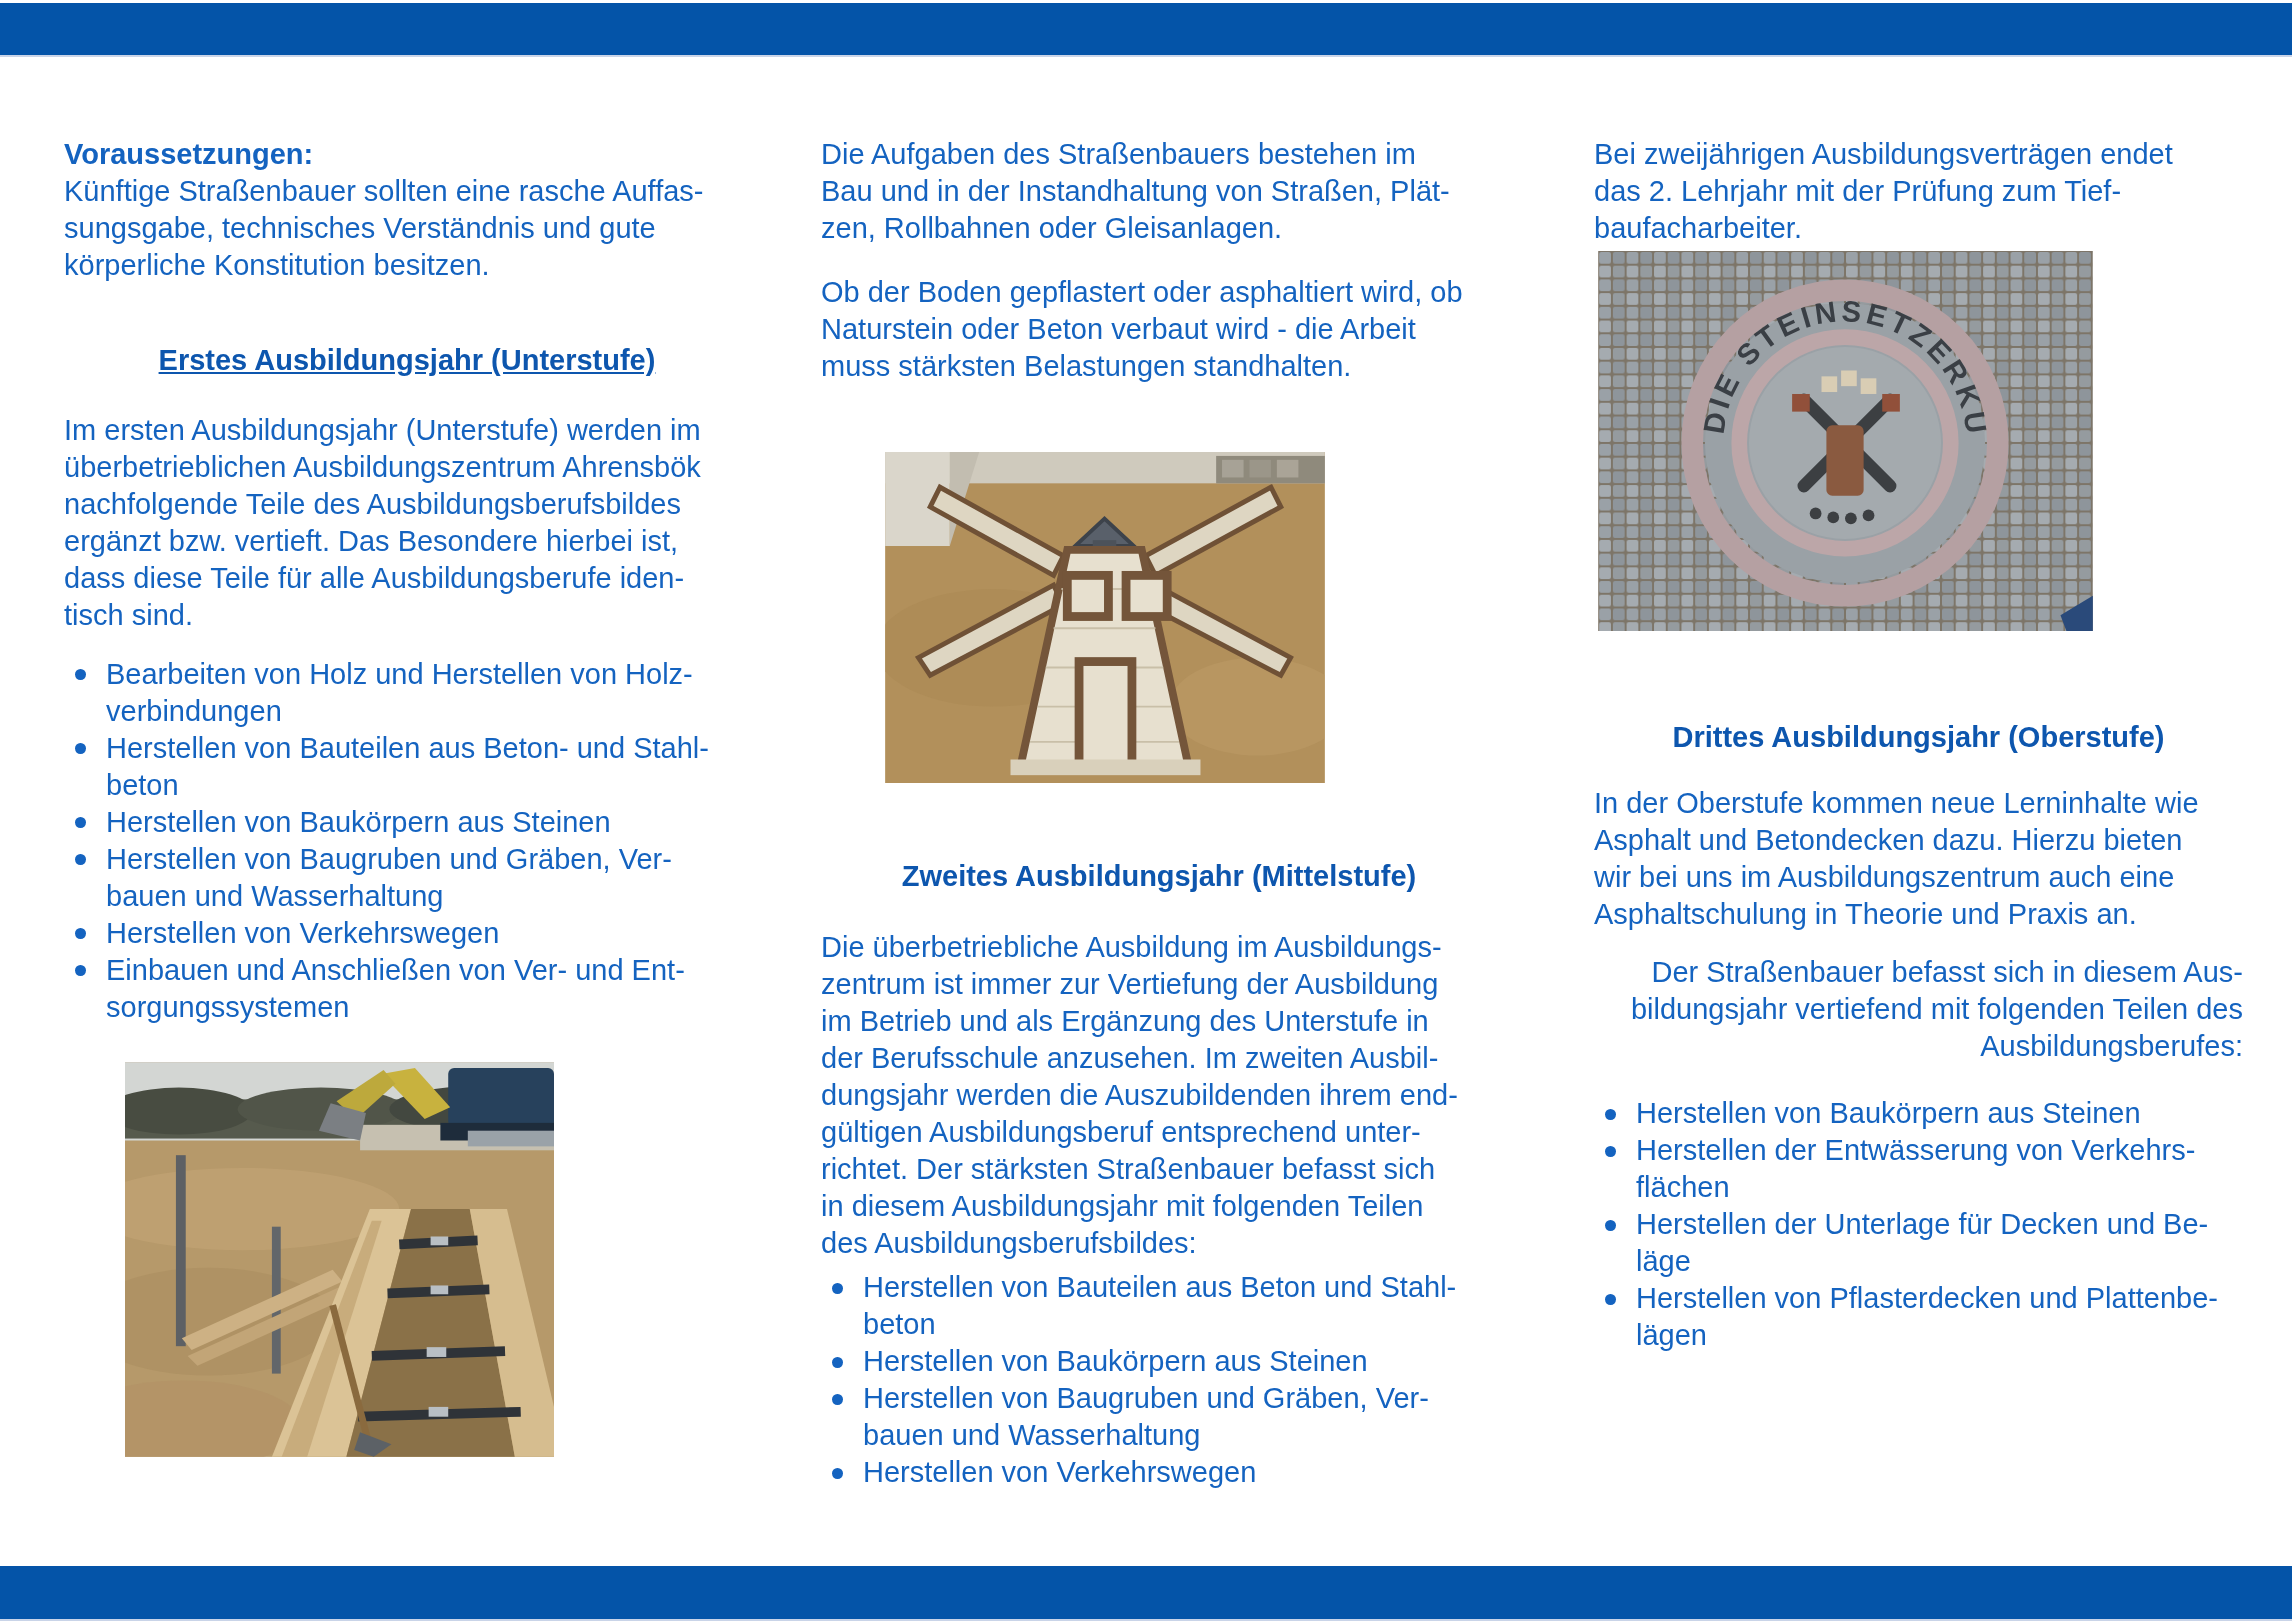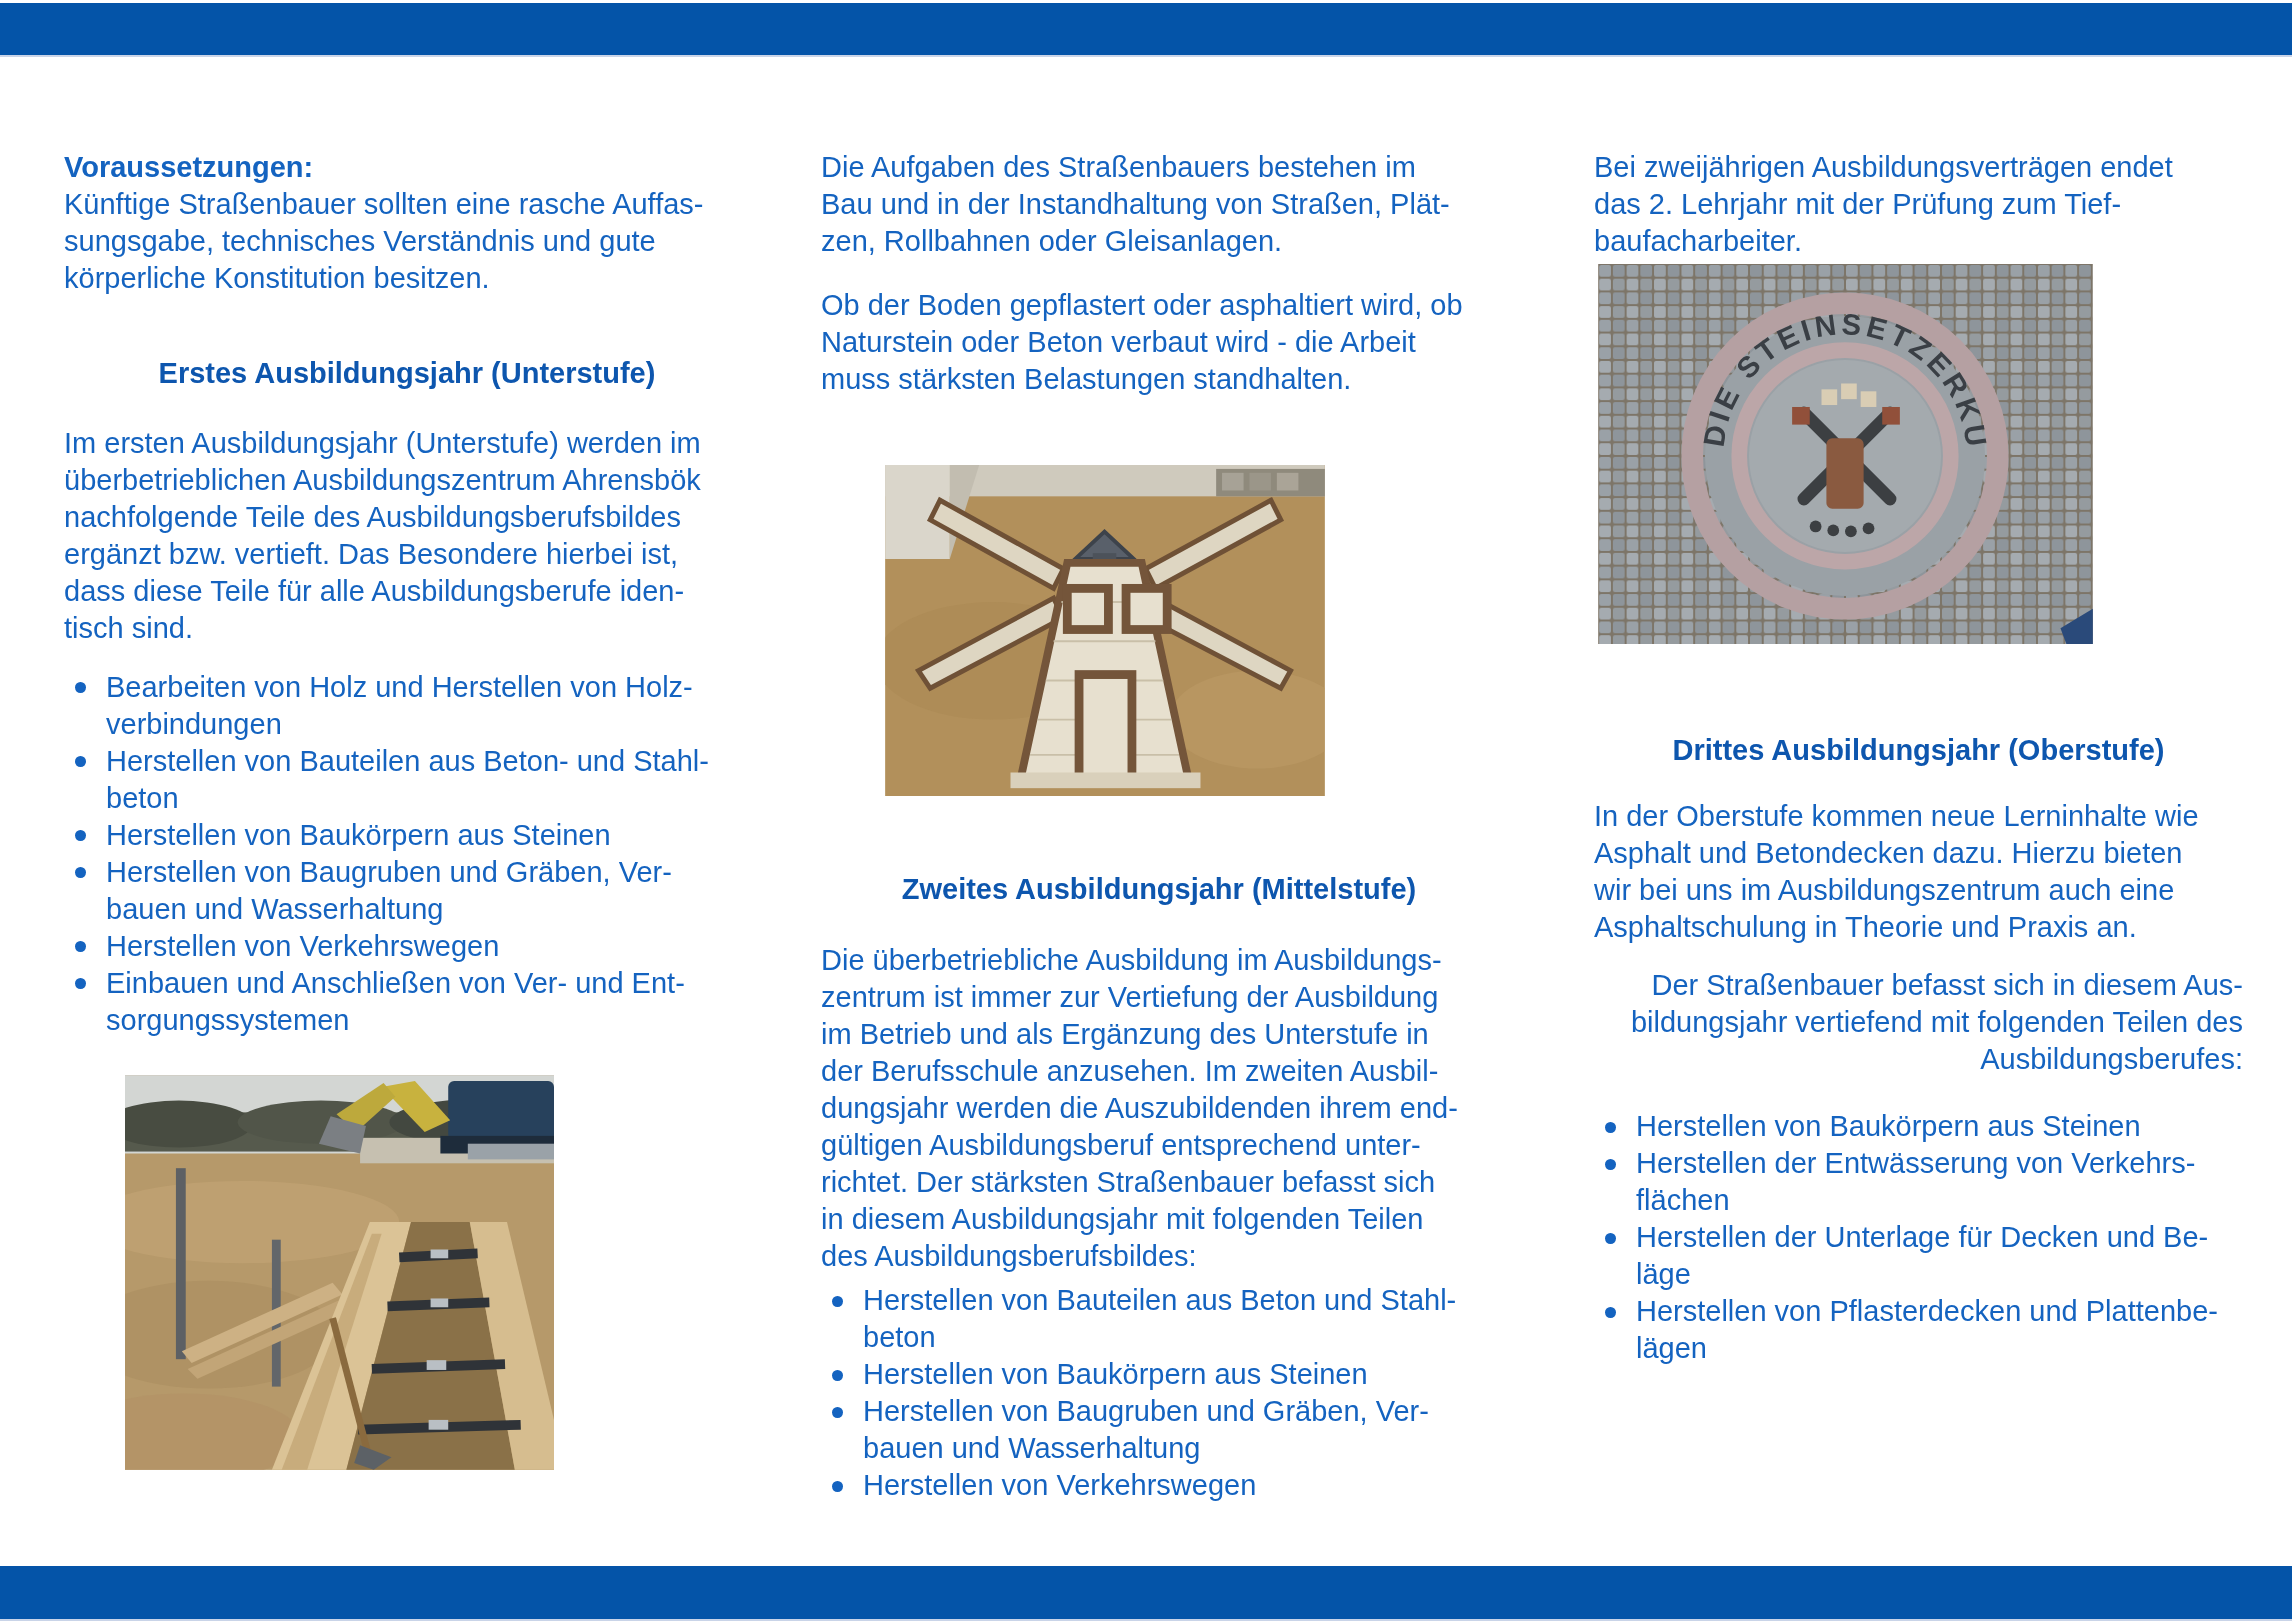--- a/index.html
+++ b/index.html
@@ -3,33 +3,33 @@
 <meta charset="utf-8">
 <style>
   html,body{margin:0;padding:0;background:#ffffff;}
   .page{
     position:relative;width:2293px;height:1621px;background:#ffffff;overflow:hidden;
     font-family:"Liberation Sans", sans-serif;font-size:29px;line-height:37px;color:#1463c0;
   }
   .bar{position:absolute;left:0;width:2293px;background:#0454a8;}
   .bar.top{top:2.9px;height:52px;border-bottom:2px solid #c9d4e8;}
   .bar.bottom{top:1566px;height:53px;border-bottom:2px solid #c9d4e8;}
-  .col{position:absolute;top:149px;}
+  .col{position:absolute;top:136px;}
   #c1{left:64px;width:686px;}
   #c2{left:821px;width:676px;}
   #c3{left:1594px;width:649px;}
   .tline{white-space:nowrap;height:37px;}
   .bold{font-weight:bold;}
   .heading{font-weight:bold;text-align:center;height:37px;line-height:37px;color:#0d56ae;white-space:nowrap;}
   ul.bullets{list-style:none;margin:0;padding:0;}
   .bullets li{position:relative;padding-left:42px;}
   .bullets li::before{content:"";position:absolute;left:10.8px;top:13.7px;width:10.8px;height:10.8px;border-radius:50%;background:#1463c0;}
   .photo{display:block;}
   
-  #c1 .heading{margin-top:58px;}
+  #c1 .heading{margin-top:58px;text-decoration:underline;}
   #c1 .para{margin-top:33px;}
   #c1 .bullets{margin-top:21.6px;}
   #c1 .photo{margin-top:36px;margin-left:61px;}
   #c2 .para2{margin-top:26.5px;}
   #c2 .photo{margin-top:67px;margin-left:64px;}
   #c2 .heading{margin-top:75px;}
   #c2 .para3{margin-top:34px;}
   #c2 .bullets{margin-top:7.8px;}
   #c3 .photo{margin-top:3.9px;margin-left:3.9px;}
   #c3 .heading{margin-top:88px;}

